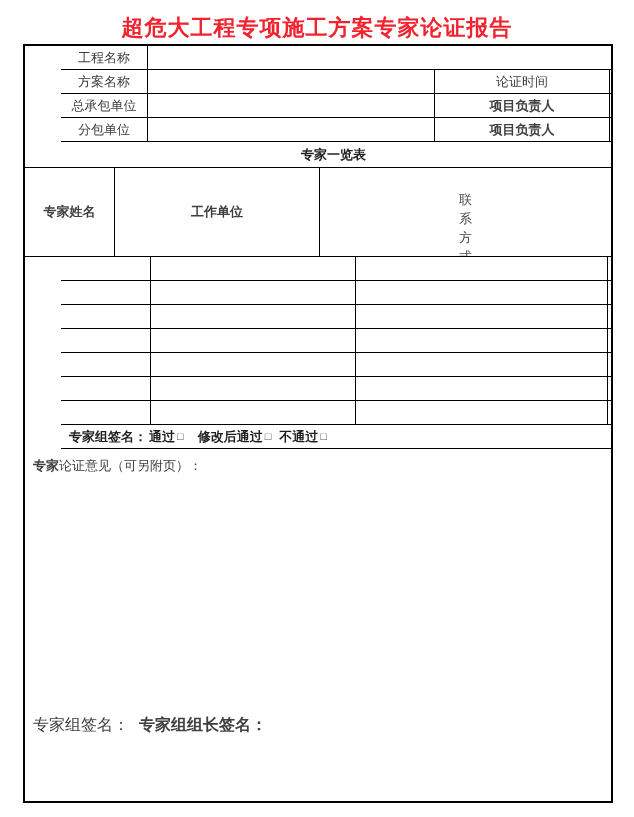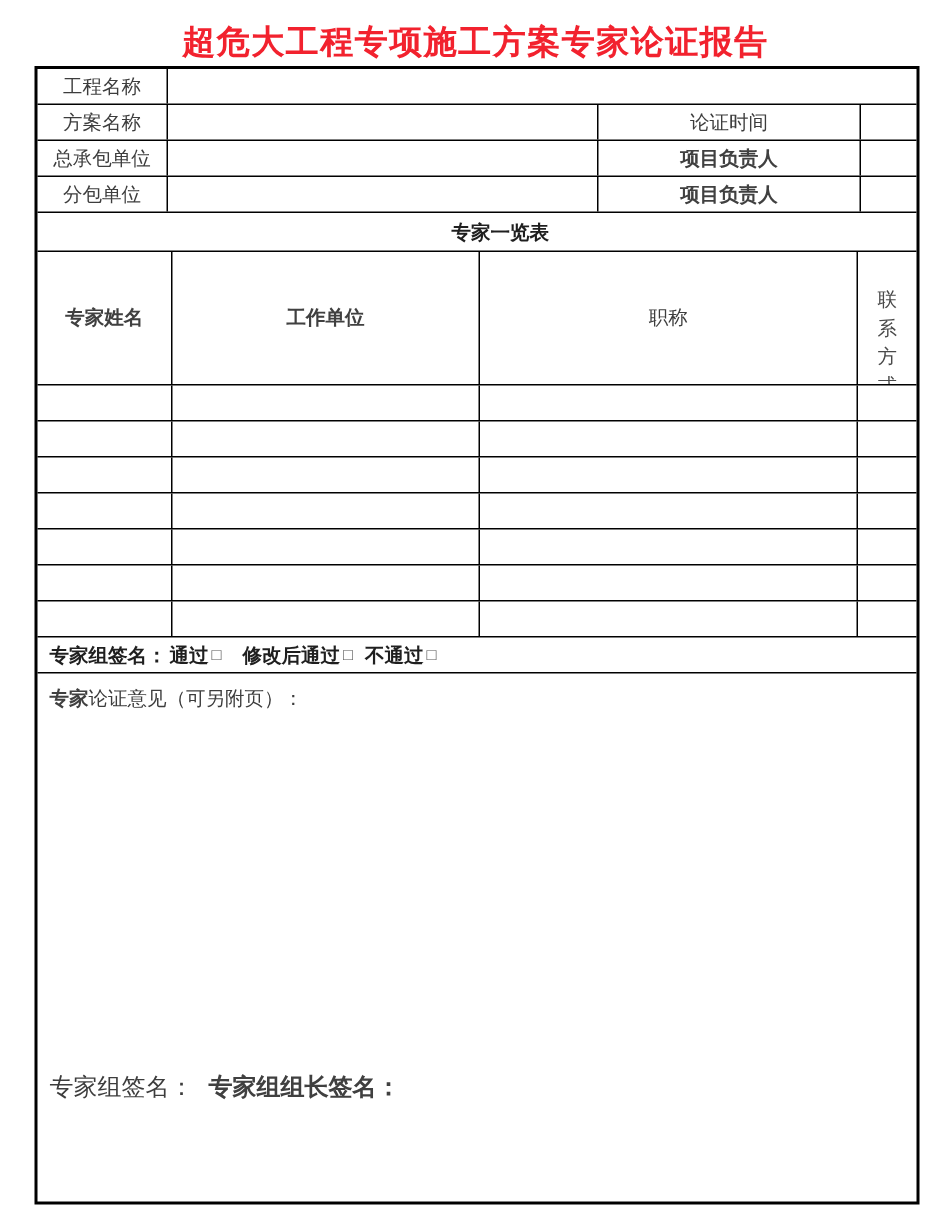--- a/index.html
+++ b/index.html
@@ -21,21 +21,21 @@
   }
   .doc-table {
     position:absolute; left:23px; top:44px;
     width:590px; height:759px;
     box-sizing:border-box;
     border:2px solid #000;
     display:flex; flex-direction:column;
     background:#fff;
   }
   .trow { display:flex; flex:0 0 auto; border-bottom:1px solid #000; box-sizing:border-box; }
-  .h24 { height:24px; }
+  .h24 { height:24px;margin-left:36px; }
   .h26 { height:26px;padding-left:31px; }
   .h89 { height:89px; }
   .cell {
     box-sizing:border-box;
     border-right:1px solid #000;
     display:flex; align-items:center; justify-content:center;
     font-size:13px;
     overflow:hidden;
   }
   .cell.last { border-right:none; flex:1 1 auto; }
@@ -102,21 +102,20 @@
       <div class="cell last"></div>
     </div>
 
     <div class="trow h26">
       <div class="section-head">专家一览表</div>
     </div>
 
     <div class="trow h89">
       <div class="cell w90 bold">专家姓名</div>
       <div class="cell w205 bold">工作单位</div>
-      <div class="cell w252">职称</div>
       <div class="cell last">
         <div class="vert">联系方式</div>
       </div>
     </div>
 
     <div id="expert-empty-rows" style="display:contents">
       <div class="trow h24">
         <div class="cell w90"></div>
         <div class="cell w205"></div>
         <div class="cell w252"></div>

